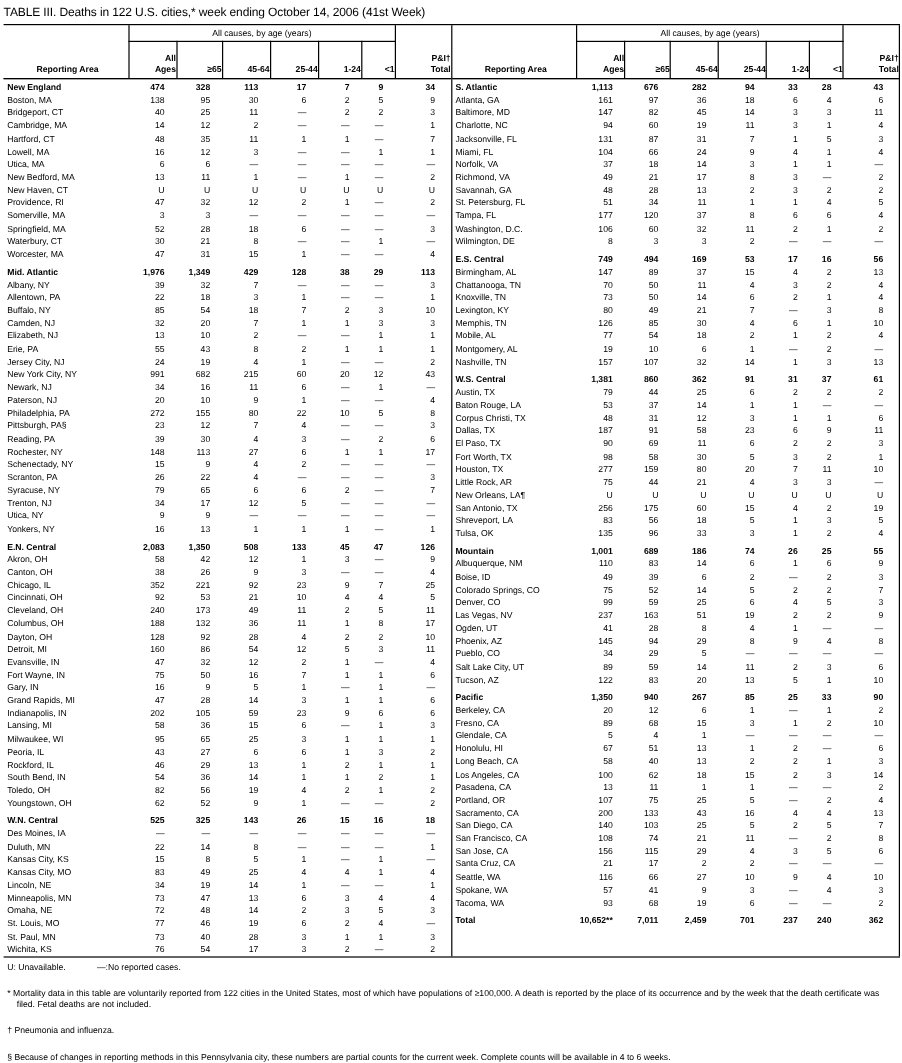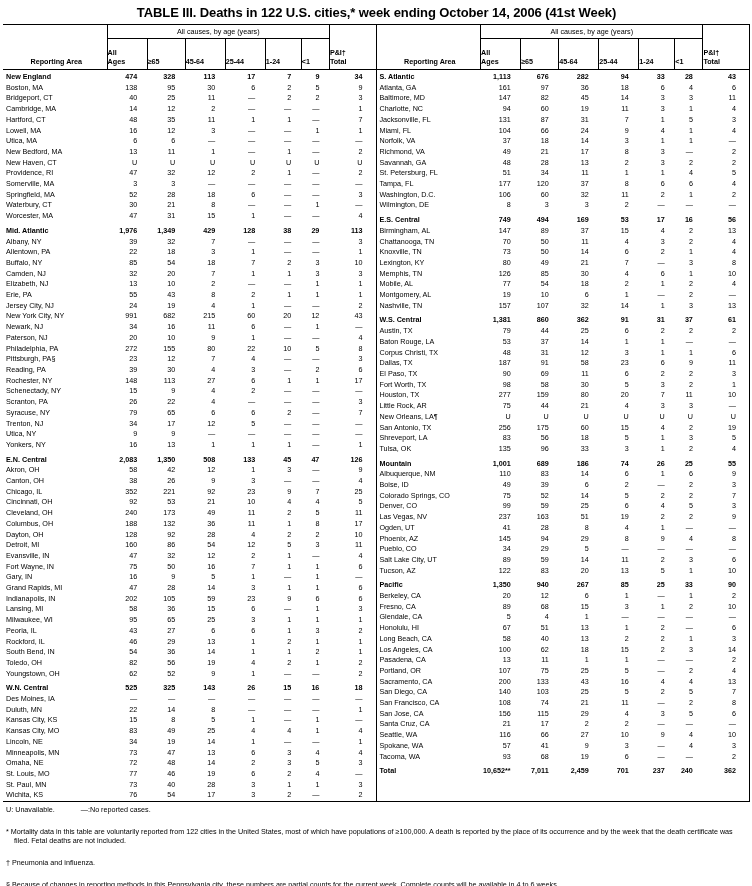--- a/index.html
+++ b/index.html
@@ -1,27 +1,27 @@
 <!DOCTYPE html>
 <html><head>
 <meta charset="utf-8">
 <style>
   html,body { margin:0; padding:0; background:#fff; }
   body { width:752px; height:886px; color:#000; font-family:"Liberation Sans", sans-serif; overflow:hidden; }
   .page { padding:3px 2px 0 3px; }
-  .title { font-size:13px; font-weight:bold; padding:2px 0 4px 0; letter-spacing:-0.1px;text-align:center; }
+  .title { font-size:10px; font-weight:normal; padding:2px 0 4px 0; letter-spacing:-0.1px; }
   .tablewrap { display:flex; border-top:1px solid #000; border-bottom:1px solid #000; }
   .half { width:50%; border-right:1px solid #000; }
   table { border-collapse:collapse; width:100%; table-layout:fixed; }
   th, td { padding:0; font-size:7.2px; }
   .h1 th { height:13px; }
   th.group { border-left:1px solid #000; border-right:1px solid #000; border-bottom:1px solid #000; font-weight:normal; text-align:center; vertical-align:middle; }
   .h2 th { border-bottom:1px solid #000; vertical-align:bottom; height:27px; font-weight:bold; }
   .h2 th.ra { text-align:center; padding-left:3px; padding-bottom:3px; }
-  .h2 th.col { border-left:1px solid #000; text-align:left; padding-bottom:3px; }
+  .h2 th.col { border-left:1px solid #000; text-align:right; padding-bottom:3px; }
   .hl { display:block; line-height:8.5px; }
   tbody td { line-height:10.7px; white-space:nowrap; overflow:hidden; }
   td.name { padding-left:3px; text-align:left; }
   td.num { text-align:right; padding-right:10px; }
   td.num:last-child { padding-right:13px; }
   tr.region td { font-weight:bold; padding-top:4px; }
   tbody tr.first td { padding-top:2px; }
   .footnotes { font-size:7.2px; line-height:9px; padding:3px 4px 0 3px; }
   .fn-line1 span { margin-right:26px; }
   .fn { padding-left:8px; text-indent:-8px; margin-top:13px; }

